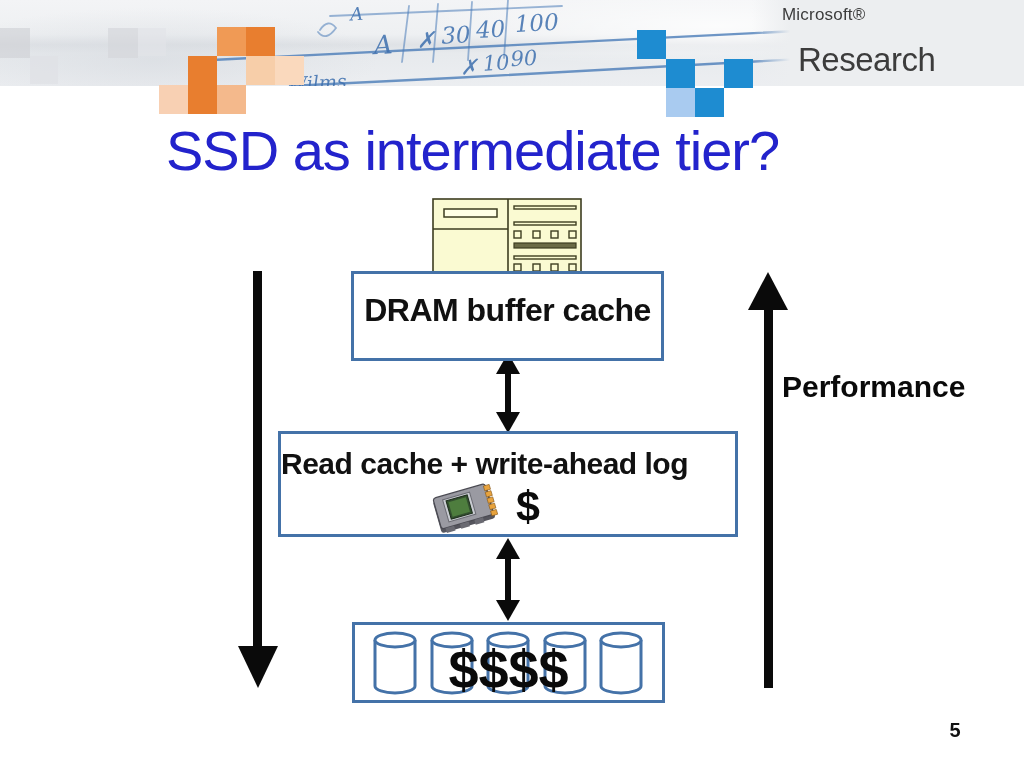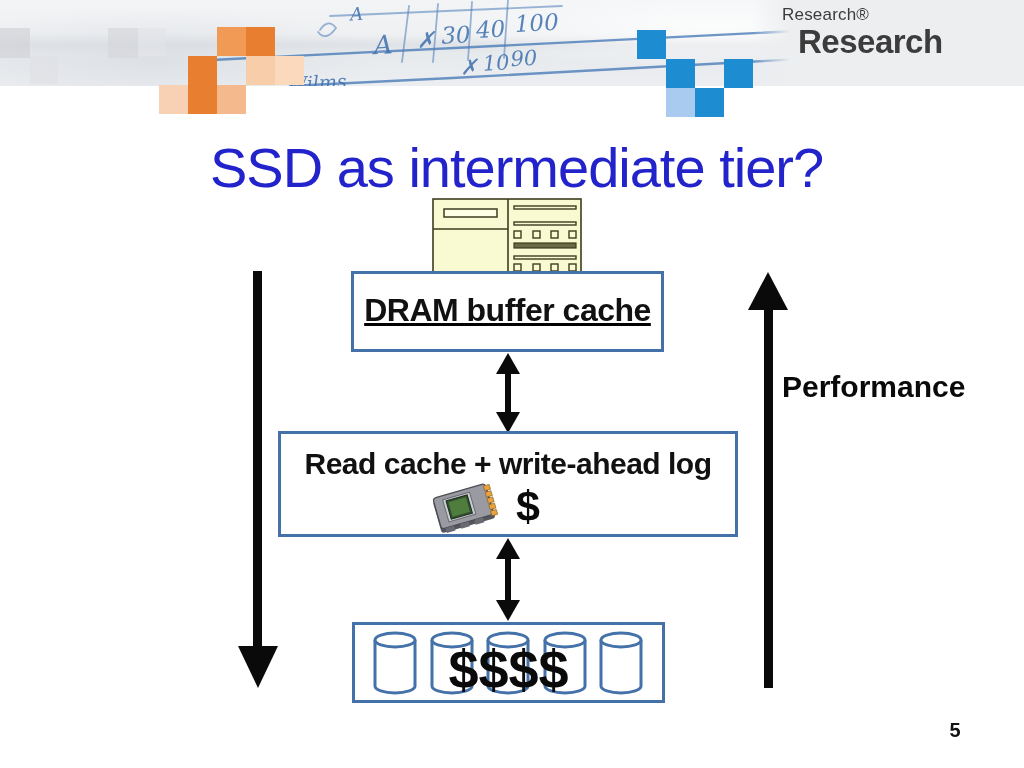--- a/index.html
+++ b/index.html
@@ -17,33 +17,33 @@
     background:radial-gradient(ellipse 420px 60px at 70% 30%, rgba(255,255,255,.8), rgba(255,255,255,0) 70%),
                radial-gradient(ellipse 300px 70px at 15% 70%, rgba(210,214,220,.5), rgba(255,255,255,0) 75%);
   }
   .gray-sq{position:absolute;opacity:.65;}
   .banner-hw{position:absolute;left:0;top:0;pointer-events:none;}
   .hw-line{stroke:#4a7cb8;stroke-width:2.4;fill:none;opacity:.8;stroke-linecap:round;}
   .hw-line.thin{stroke-width:1.8;opacity:.55;}
   .hw-text{fill:#3d6fae;opacity:.85;font-family:"DejaVu Serif",serif;font-style:italic;}
   .logo{position:absolute;left:782px;top:6px;color:#3c3c3c;line-height:1;}
   .logo .l1{font-size:17px;letter-spacing:.2px;}
-  .logo .l2{font-size:33px;font-weight:bold;letter-spacing:-.5px;margin-left:16px;margin-top:2px;}
+  .logo .l2{font-size:33px;font-weight:normal;letter-spacing:-.5px;margin-left:16px;margin-top:20px;}
   .px-sq{position:absolute;}
   
   .title{
-    position:absolute;left:166px;top:135px;width:740px;
-    font-size:56px;color:#2323CC;letter-spacing:-1px;white-space:nowrap;margin-left:44px;
+    position:absolute;left:166px;top:118px;width:740px;
+    font-size:56px;color:#2323CC;letter-spacing:-1px;white-space:nowrap;
   }
   
   .dbox{position:absolute;background:#fff;border:3px solid #4472A8;box-sizing:border-box;z-index:2;}
-  .dram-box{left:351px;top:271px;width:313px;height:81px;text-decoration:underline;}
+  .dram-box{left:351px;top:271px;width:313px;height:90px;}
   .dram-box .lbl{margin-top:18px;text-align:center;font-weight:bold;font-size:32px;letter-spacing:-.5px;color:#111;}
   .ssd-box{left:278px;top:431px;width:460px;height:106px;}
-  .ssd-box .lbl{margin-top:13px;text-align:center;font-weight:bold;font-size:30px;letter-spacing:-.5px;color:#111;}
+  .ssd-box .lbl{margin-top:13px;text-align:left;font-weight:bold;font-size:30px;letter-spacing:-.5px;color:#111;}
   .disk-box{left:352px;top:622px;width:313px;height:81px;}
   .cost-small{position:absolute;left:516px;top:482px;font-weight:bold;font-size:43px;color:#0a0a0a;z-index:3;}
   .cost-big{position:absolute;left:352px;top:638px;width:313px;text-align:center;
             font-weight:bold;font-size:54px;color:#0a0a0a;z-index:4;letter-spacing:0;}
   .server-svg{position:absolute;left:432px;top:198px;z-index:1;}
   .chip-svg{position:absolute;left:426px;top:481px;z-index:3;}
   .cyl-svg{position:absolute;left:355px;top:626px;z-index:3;}
   
   .shaft{position:absolute;background:#0a0a0a;}
   .tri{position:absolute;width:0;height:0;}
@@ -85,21 +85,21 @@
         <text class="hw-text" x="286" y="85" font-size="19">Wilms</text>
         <text class="hw-text" x="459" y="78" font-size="21">✗</text>
         <text class="hw-text" x="482" y="75" font-size="21">10</text>
         <text class="hw-text" x="510" y="72" font-size="21">90</text>
       </g>
     </svg>
 
     <div style="position:absolute;left:752px;top:0;width:272px;height:86px;
                 background:linear-gradient(90deg,rgba(238,239,241,0),#eceef0 14%);"></div>
     <div class="logo">
-      <div class="l1">Research®</div>
+      <div class="l1">Microsoft®</div>
       <div class="l2">Research</div>
     </div>
   </div>
 
   <div class="px-sq" style="left:217px;top:27px;width:29px;height:29px;background:#F09A55;"></div>
   <div class="px-sq" style="left:246px;top:27px;width:29px;height:29px;background:#E87E2F;"></div>
   <div class="px-sq" style="left:188px;top:56px;width:29px;height:58px;background:#E87E2F;"></div>
   <div class="px-sq" style="left:246px;top:56px;width:29px;height:29px;background:#F7CEA9;"></div>
   <div class="px-sq" style="left:275px;top:56px;width:29px;height:29px;background:#FAD9BD;"></div>
   <div class="px-sq" style="left:159px;top:85px;width:29px;height:29px;background:#F8D0B3;"></div>

